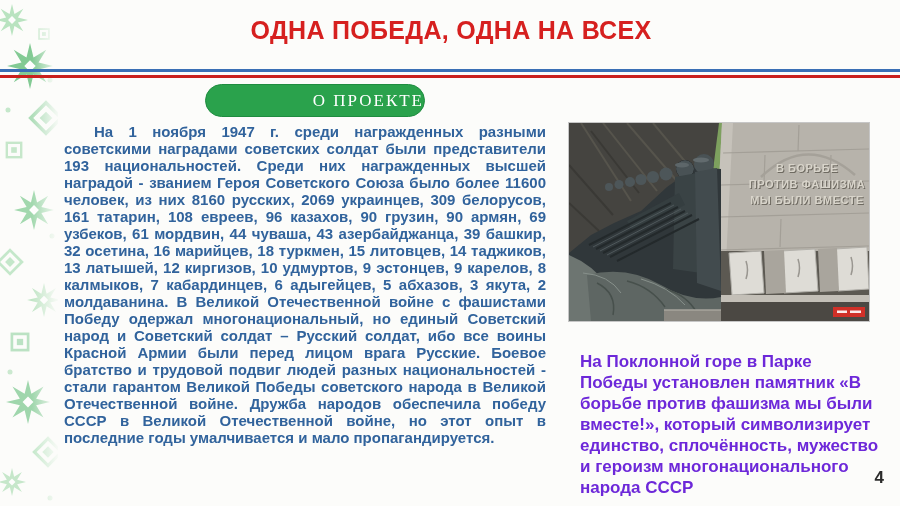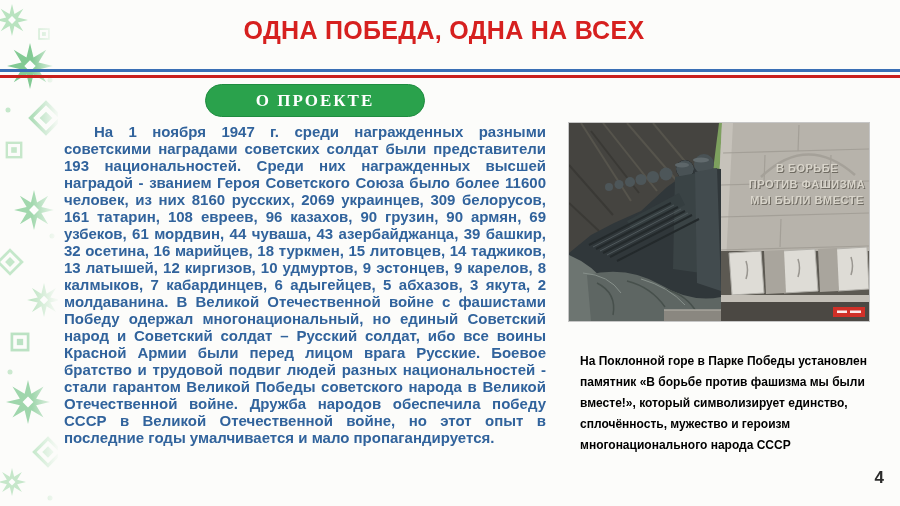--- a/index.html
+++ b/index.html
@@ -5,44 +5,44 @@
   html,body{margin:0;padding:0;}
   body{
     width:900px;height:506px;position:relative;overflow:hidden;
     background:#fcfcfa;
     font-family:"Liberation Sans", sans-serif;
   }
   .ornament-wrap{position:absolute;left:0;top:0;width:58px;height:506px;}
   .ornament-fade{position:absolute;left:0;top:0;width:58px;height:506px;pointer-events:none;
     background:linear-gradient(to right, rgba(252,252,250,0) 55%, rgba(252,252,250,0.92) 100%);}
   .slide-title{
-    position:absolute;left:44px;top:16px;width:800px;text-align:center;
+    position:absolute;left:51px;top:16px;width:800px;text-align:center;
     font-size:25px;font-weight:bold;color:#d6201f;letter-spacing:0.3px;
   }
   .stripe-blue{position:absolute;left:0;top:69px;width:900px;height:3px;background:#3a6fb5;}
   .stripe-red{position:absolute;left:0;top:75px;width:900px;height:3px;background:#c9201d;}
   .project-button{
     position:absolute;left:205px;top:84px;width:218px;height:31px;
     background:#2aa24c;border:1px solid #1f8c40;border-radius:17px;
-    color:#ffffff;font-family:"Liberation Serif", serif;font-weight:bold;
-    font-size:17px;letter-spacing:2px;text-align:center;line-height:31px;
+    color:#ffffff;font-family:"Liberation Serif", serif;font-weight:normal;
+    font-size:17px;letter-spacing:2px;text-align:right;line-height:31px;
     cursor:pointer;
   }
   .body-text{
     position:absolute;left:64px;top:123px;width:482px;
     color:#31639c;font-weight:bold;font-size:15px;line-height:17px;
     text-align:justify;text-indent:30px;
   }
   .photo-frame{
     position:absolute;left:568px;top:122px;width:300px;height:198px;
     background:#ffffff;border:1px solid #c6c6c6;
   }
   .photo-caption{
     position:absolute;left:580px;top:351px;width:302px;
-    color:#000000;font-weight:bold;font-size:12px;line-height:21px;
+    color:#6d28d9;font-weight:bold;font-size:17px;line-height:21px;
   }
   .page-number{
     position:absolute;right:16px;top:468px;
     font-size:17px;font-weight:bold;color:#2b2b2b;
   }
   .insc-shadow{fill:#6e6a61;}
   .insc-face{fill:#d8d4ca;}
   .insc{font-family:"Liberation Sans", sans-serif;font-weight:bold;font-size:11px;letter-spacing:0.5px;}
 </style>
 </head>

